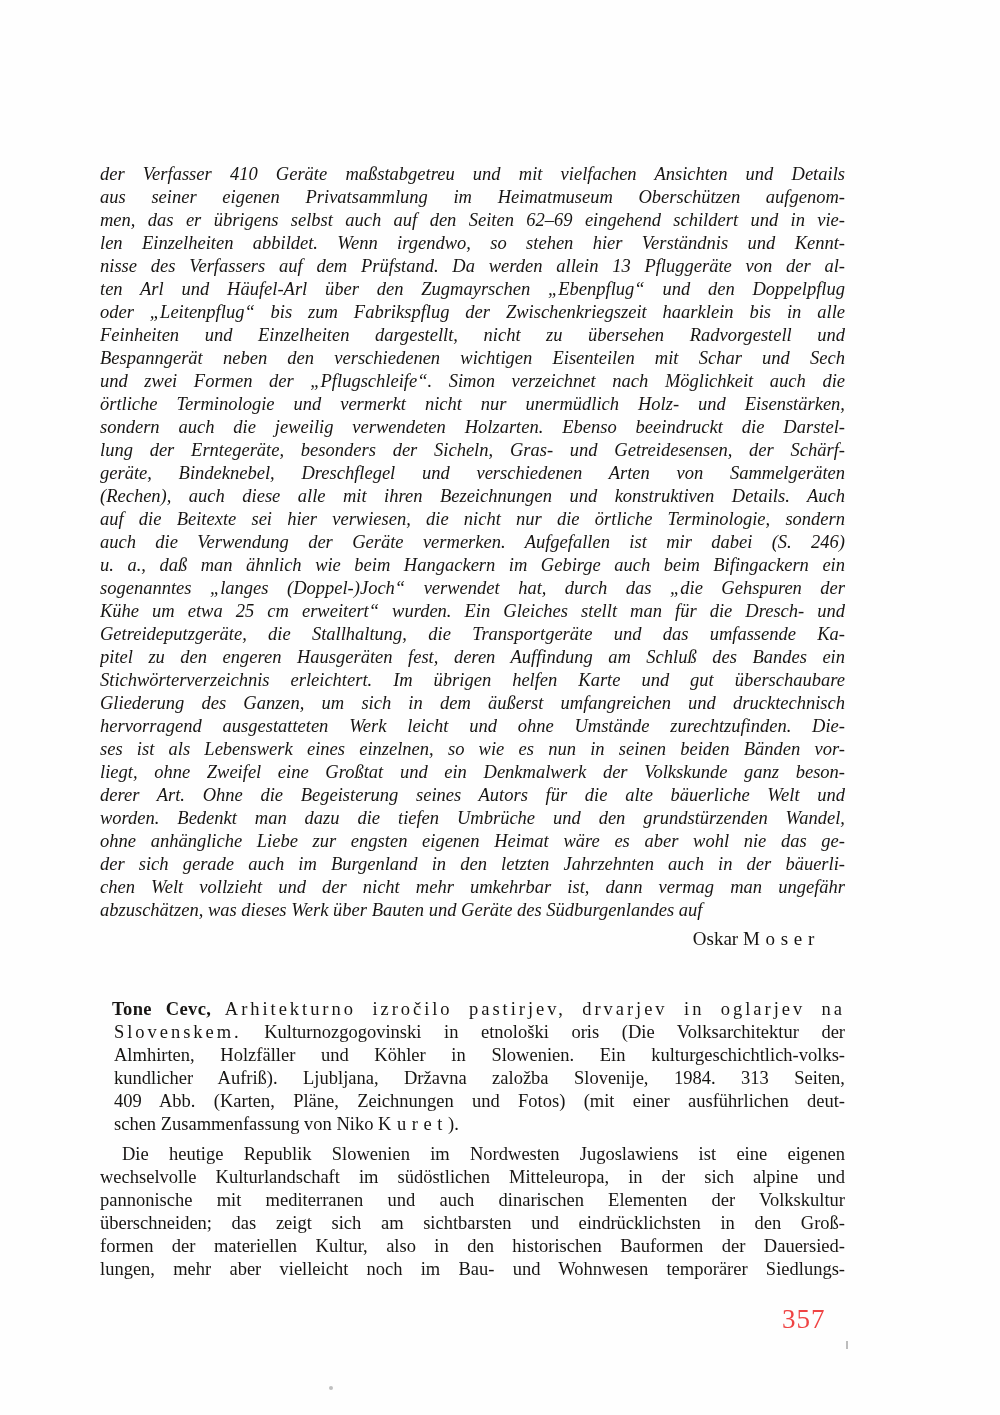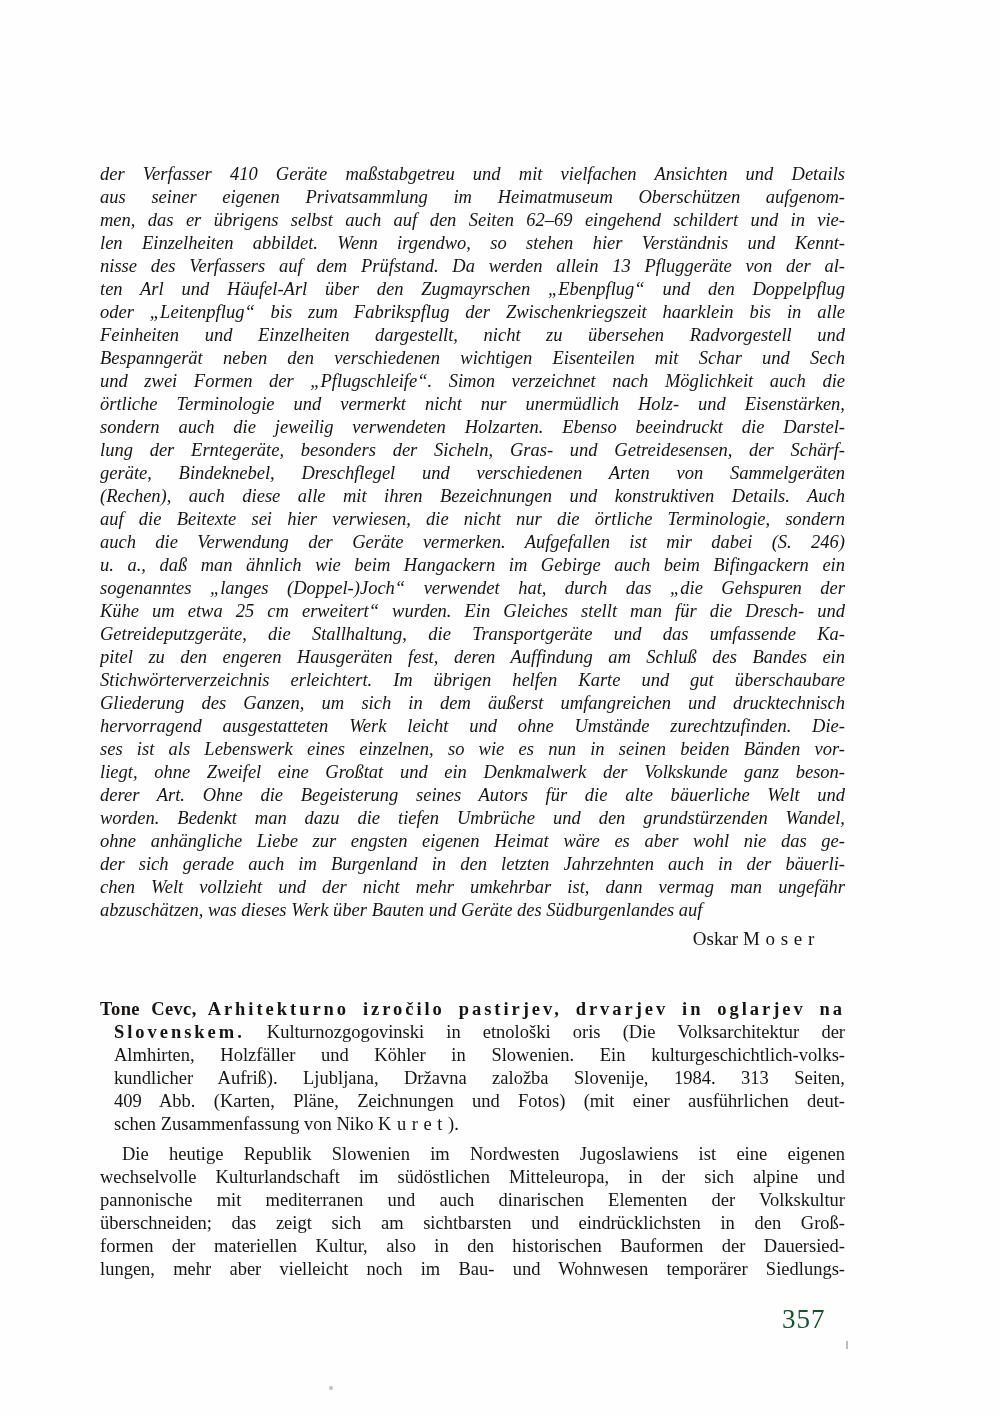--- a/index.html
+++ b/index.html
@@ -36,22 +36,22 @@
     text-align-last: left;
   }
   
   .entry .line + .line {
     padding-left: 14px;
   }
   
   .para2 .line:first-child {
     text-indent: 22px;
   }
-  .b  { font-weight: bold; letter-spacing: 0.02em; }
-  .sp { letter-spacing: 0.16em; font-weight: bold; }
+  .b  { font-weight: bold; letter-spacing: 0.02em; margin-left: 12px; }
+  .sp { letter-spacing: 0.16em; }
   .spw{ letter-spacing: 0.30em; }
   .signature {
     position: absolute;
     left: 100px;
     top: 927px;
     width: 745px;
   }
   .signature .line {
     text-align: right;
     text-align-last: right;
@@ -60,21 +60,21 @@
   }
   .review { top: 163px; font-style: italic; }
   .entry  { top: 998px; }
   .para2  { top: 1143px; }
   .pageno {
     position: absolute;
     left: 782px;
     top: 1304px;
     font-size: 27px;
     letter-spacing: 1px;
-    color: #14532d;
+    color: #ef4444;
   }
   .speck1 {
     position: absolute;
     left: 846px;
     top: 1341px;
     width: 2px;
     height: 8px;
     background: #9a9a9a;
     opacity: 0.65;
   }

